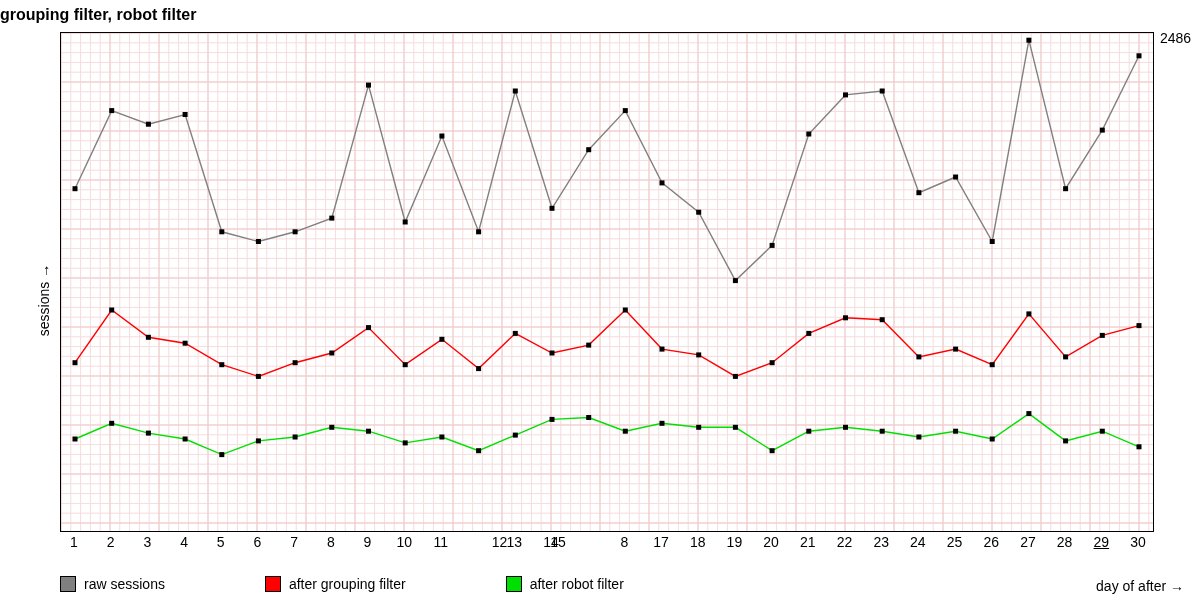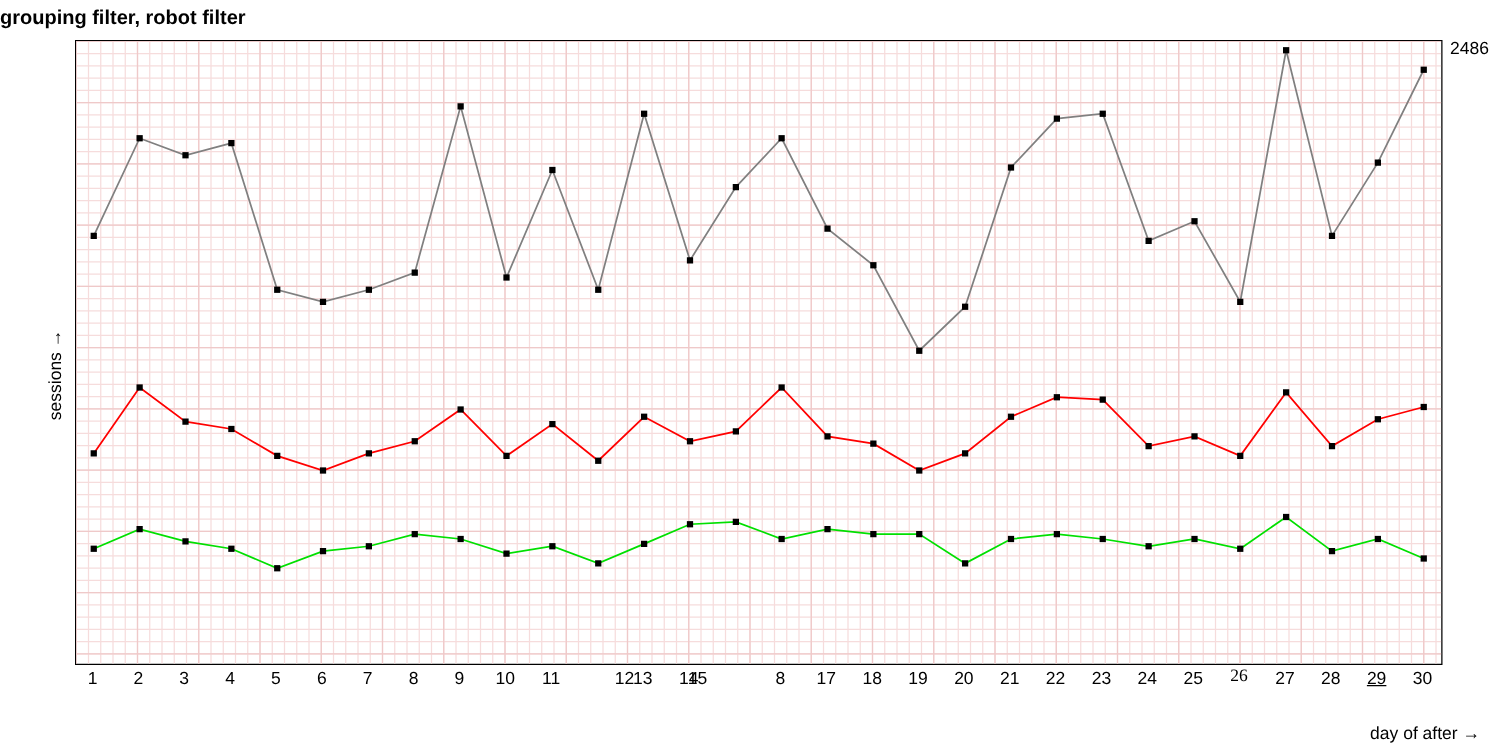--- a/index.html
+++ b/index.html
@@ -418,22 +418,36 @@
       <span class="x-tick" style="left: 564.345px;">8</span>
       <span class="x-tick" style="left: 601.034px;">17</span>
       <span class="x-tick" style="left: 637.724px;">18</span>
       <span class="x-tick" style="left: 674.414px;">19</span>
       <span class="x-tick" style="left: 711.103px;">20</span>
       <span class="x-tick" style="left: 747.793px;">21</span>
       <span class="x-tick" style="left: 784.483px;">22</span>
       <span class="x-tick" style="left: 821.172px;">23</span>
       <span class="x-tick" style="left: 857.862px;">24</span>
       <span class="x-tick" style="left: 894.552px;">25</span>
-      <span class="x-tick" style="left: 931.241px; font-family: Liberation Serif, serif;">26</span>
+      <span class="x-tick" style="left: 931.241px;">26</span>
       <span class="x-tick" style="left: 967.931px;">27</span>
       <span class="x-tick" style="left: 1004.62px;">28</span>
       <span class="x-tick" style="left: 1041.31px; text-decoration: underline;">29</span>
       <span class="x-tick" style="left: 1078px;">30</span>
     </div>
 
   <div class="xlabel">day of after →</div>
 
+  <div class="legend">
+    <div class="legend-item">
+      <span class="swatch" style="background:#808080"></span>
+      <span>raw sessions</span>
+    </div>
+    <div class="legend-item">
+      <span class="swatch" style="background:#ff0000"></span>
+      <span>after grouping filter</span>
+    </div>
+    <div class="legend-item">
+      <span class="swatch" style="background:#00e000"></span>
+      <span>after robot filter</span>
+    </div>
+  </div>
 </div>
 
 </body></html>

